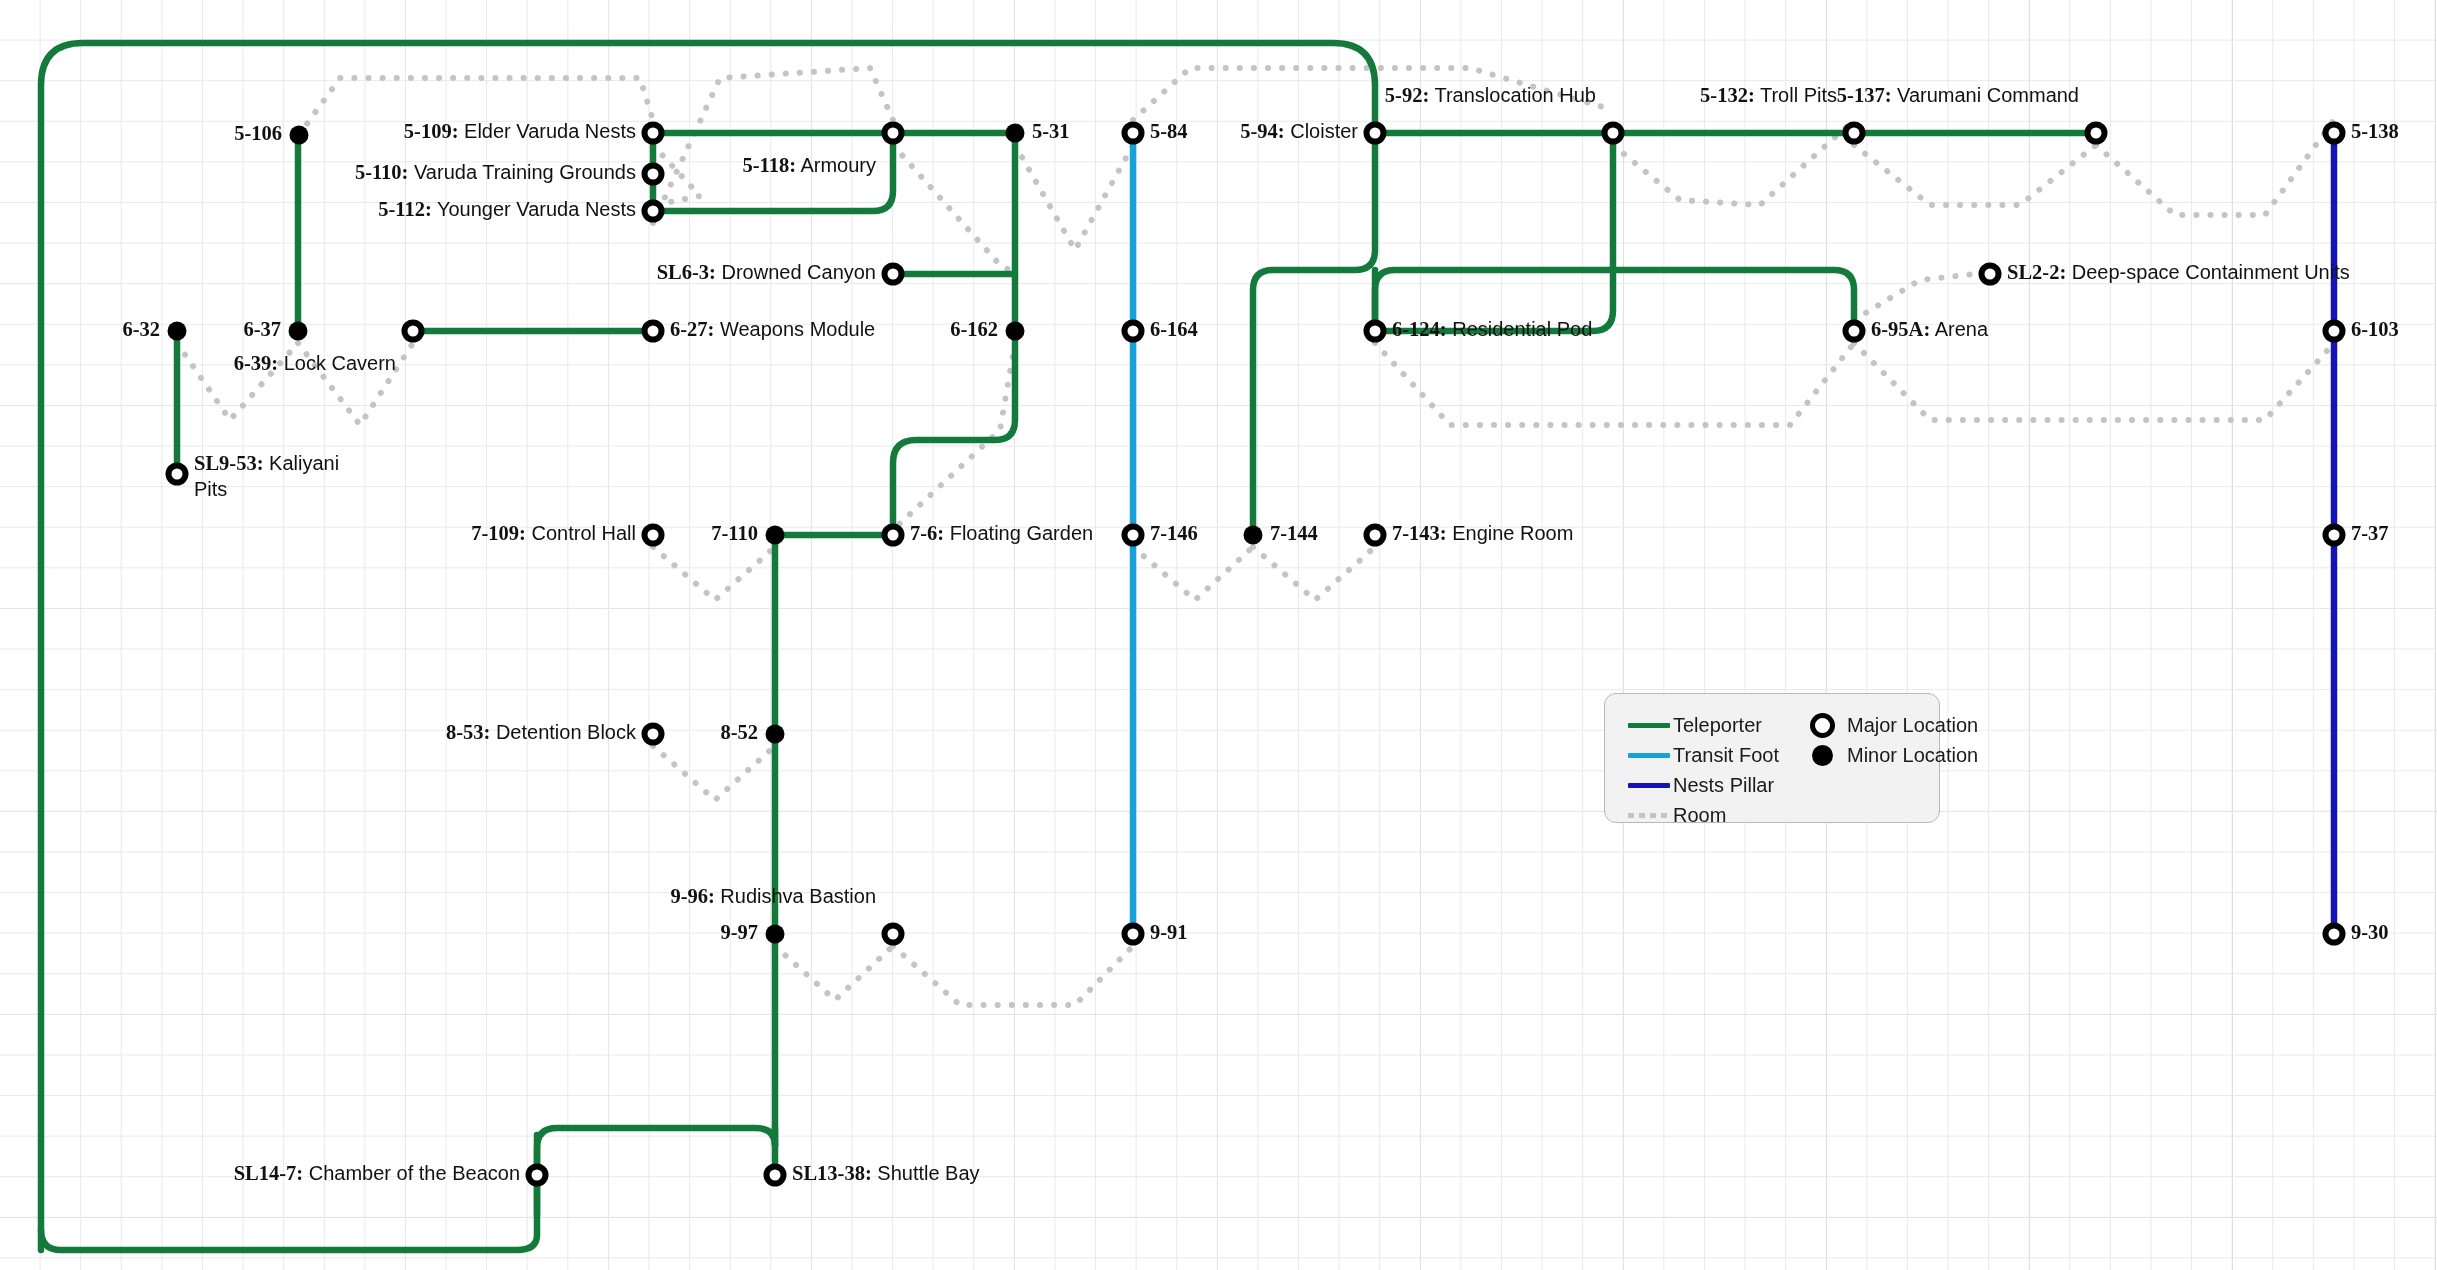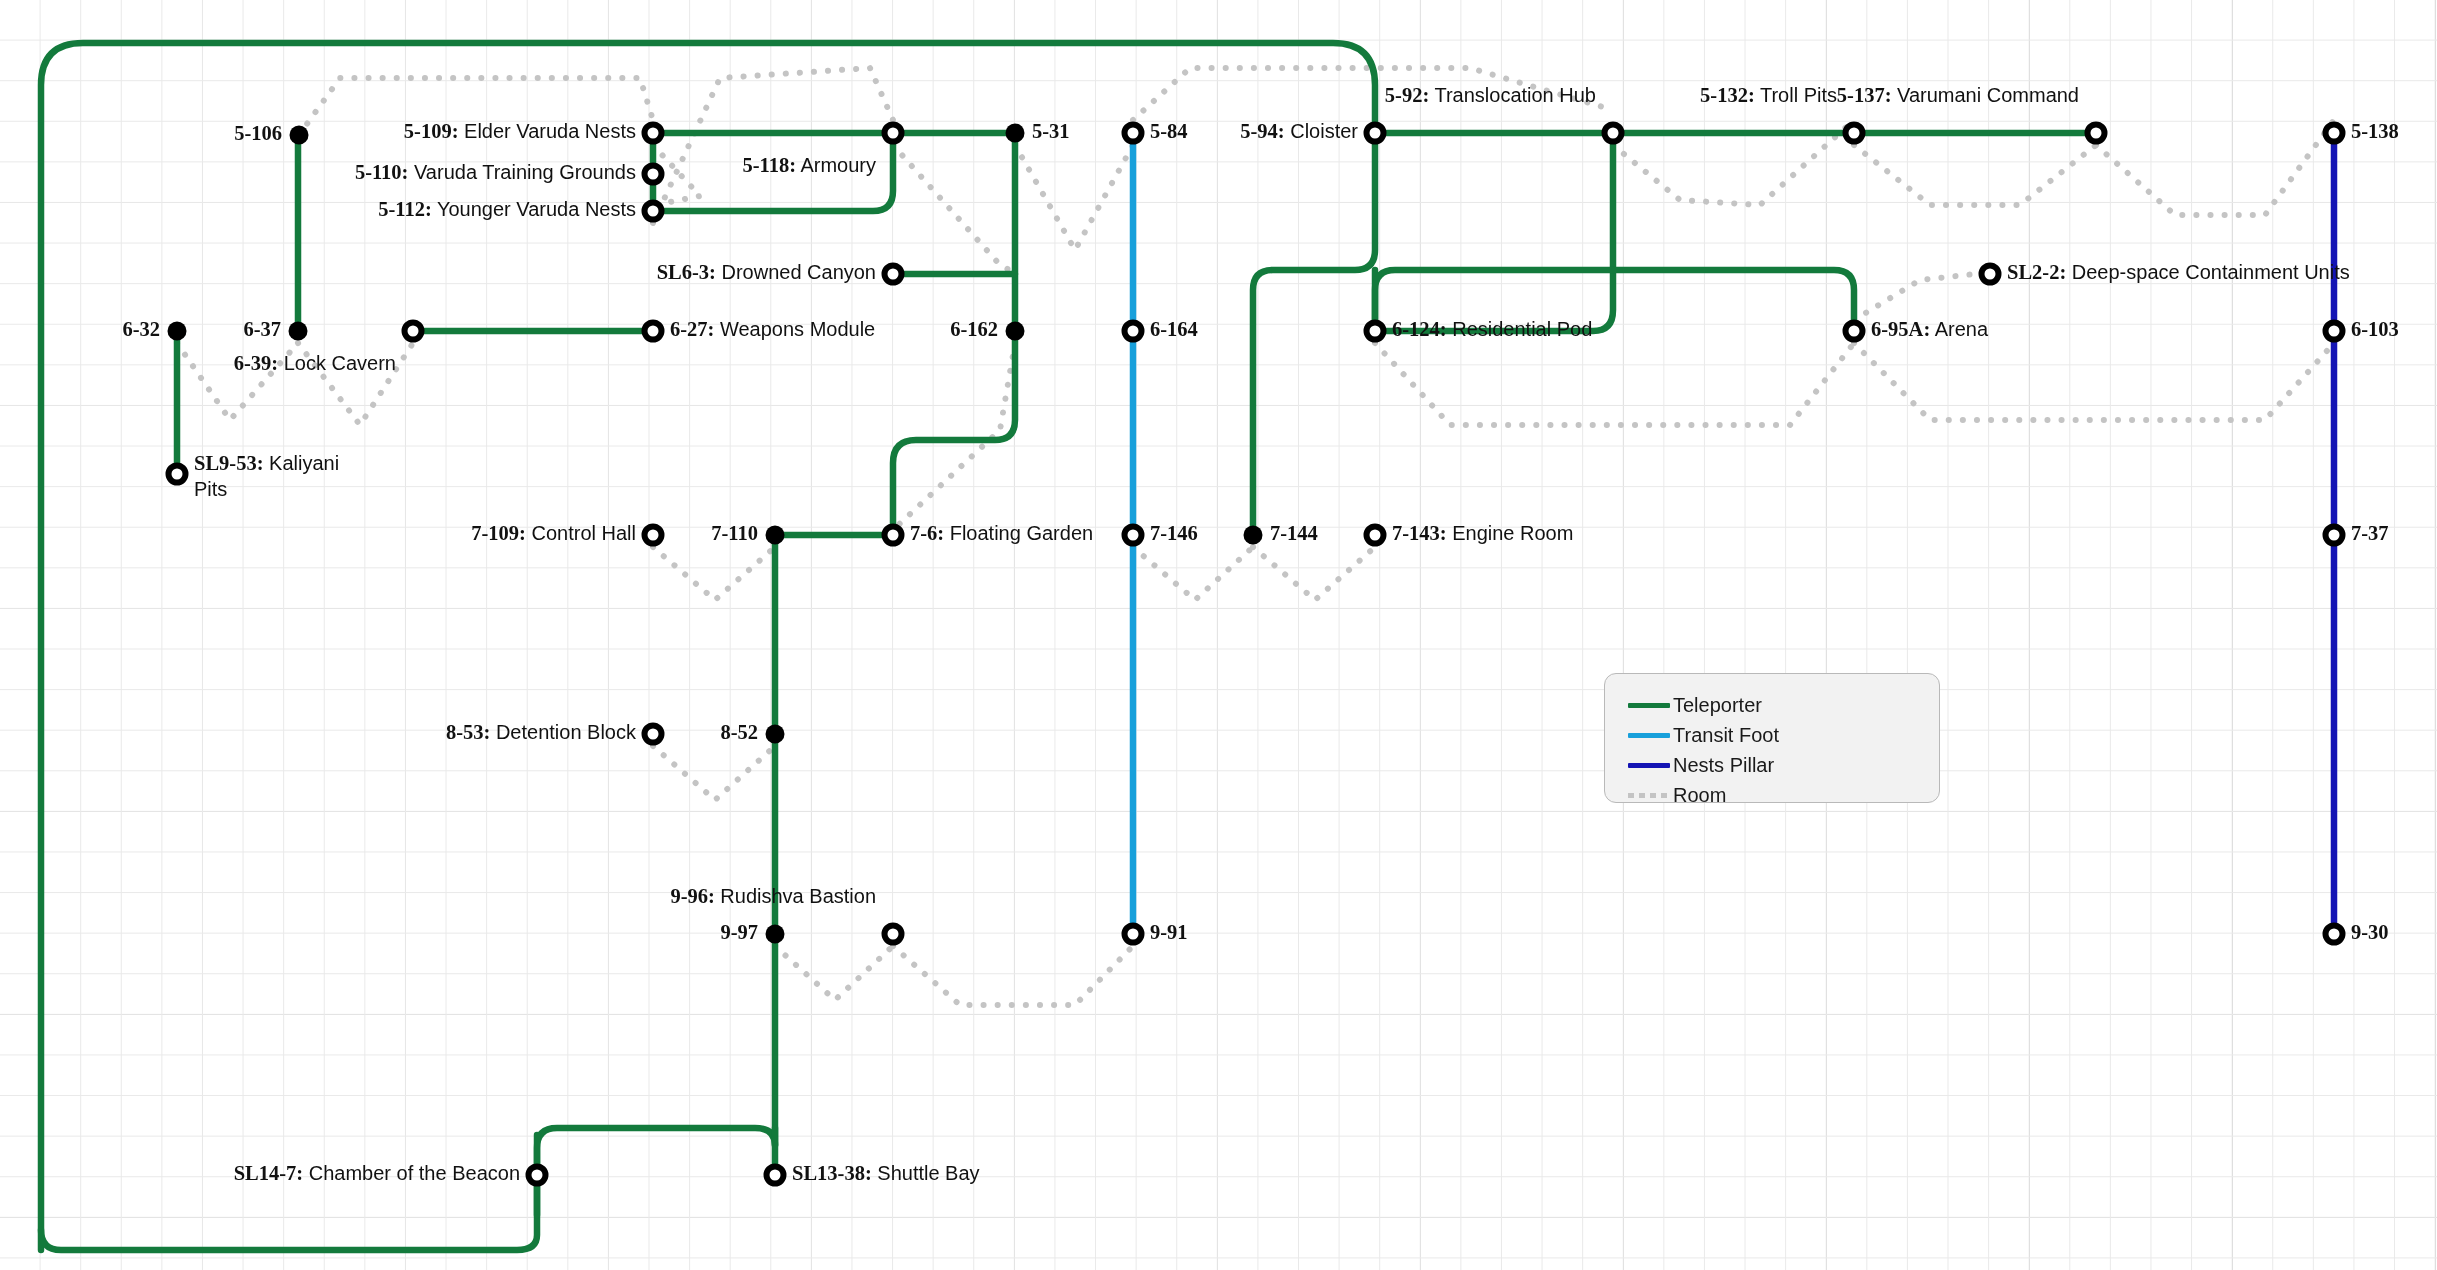--- a/index.html
+++ b/index.html
@@ -265,21 +265,21 @@
         <text x="758" y="734" text-anchor="end" class="station-label"><tspan class="code">8-52</tspan></text>
         <text x="758" y="934" text-anchor="end" class="station-label"><tspan class="code">9-97</tspan></text>
         <text x="876" y="898" text-anchor="end" class="station-label"><tspan class="code">9-96:</tspan><tspan class="name"> Rudishva Bastion</tspan></text>
         <text x="1150" y="934" text-anchor="start" class="station-label"><tspan class="code">9-91</tspan></text>
         <text x="2351" y="934" text-anchor="start" class="station-label"><tspan class="code">9-30</tspan></text>
         <text x="520" y="1175" text-anchor="end" class="station-label"><tspan class="code">SL14-7:</tspan><tspan class="name"> Chamber of the Beacon</tspan></text>
         <text x="792" y="1175" text-anchor="start" class="station-label"><tspan class="code">SL13-38:</tspan><tspan class="name"> Shuttle Bay</tspan></text>
       </g>
   </svg>
 
-  <div id="legend-box" style="left: 1604px; top: 673px; width: 336px; height: 130px;">
+  <div id="legend-box" style="left: 1604px; top: 693px; width: 336px; height: 130px;">
     <div class="legend-grid">
       <div class="legend-col" id="legend-lines">
           <div class="legend-row">
             <div class="legend-swatch">
               <div class="legend-line" style="background: rgb(19, 122, 60);"></div>
             </div>
             <div class="legend-text">Teleporter</div>
           </div>
           <div class="legend-row">
             <div class="legend-swatch">
@@ -291,18 +291,32 @@
             <div class="legend-swatch">
               <div class="legend-line" style="background: rgb(20, 20, 180);"></div>
             </div>
             <div class="legend-text">Nests Pillar</div>
           </div>
           <div class="legend-row">
             <div class="legend-swatch">
               <div class="legend-dots" style="background-image: linear-gradient(to right, rgb(196, 196, 196) 55%, transparent 0%);"></div>
             </div>
             <div class="legend-text">Room</div>
+          </div>
+        </div>
+      <div class="legend-col" id="legend-markers">
+          <div class="legend-row">
+            <div class="legend-marker">
+              <div class="marker-major"></div>
+            </div>
+            <div class="legend-text">Major Location</div>
+          </div>
+          <div class="legend-row">
+            <div class="legend-marker">
+              <div class="marker-minor"></div>
+            </div>
+            <div class="legend-text">Minor Location</div>
           </div>
         </div>
     </div>
   </div>
 
 </div>
 
 </body></html>

